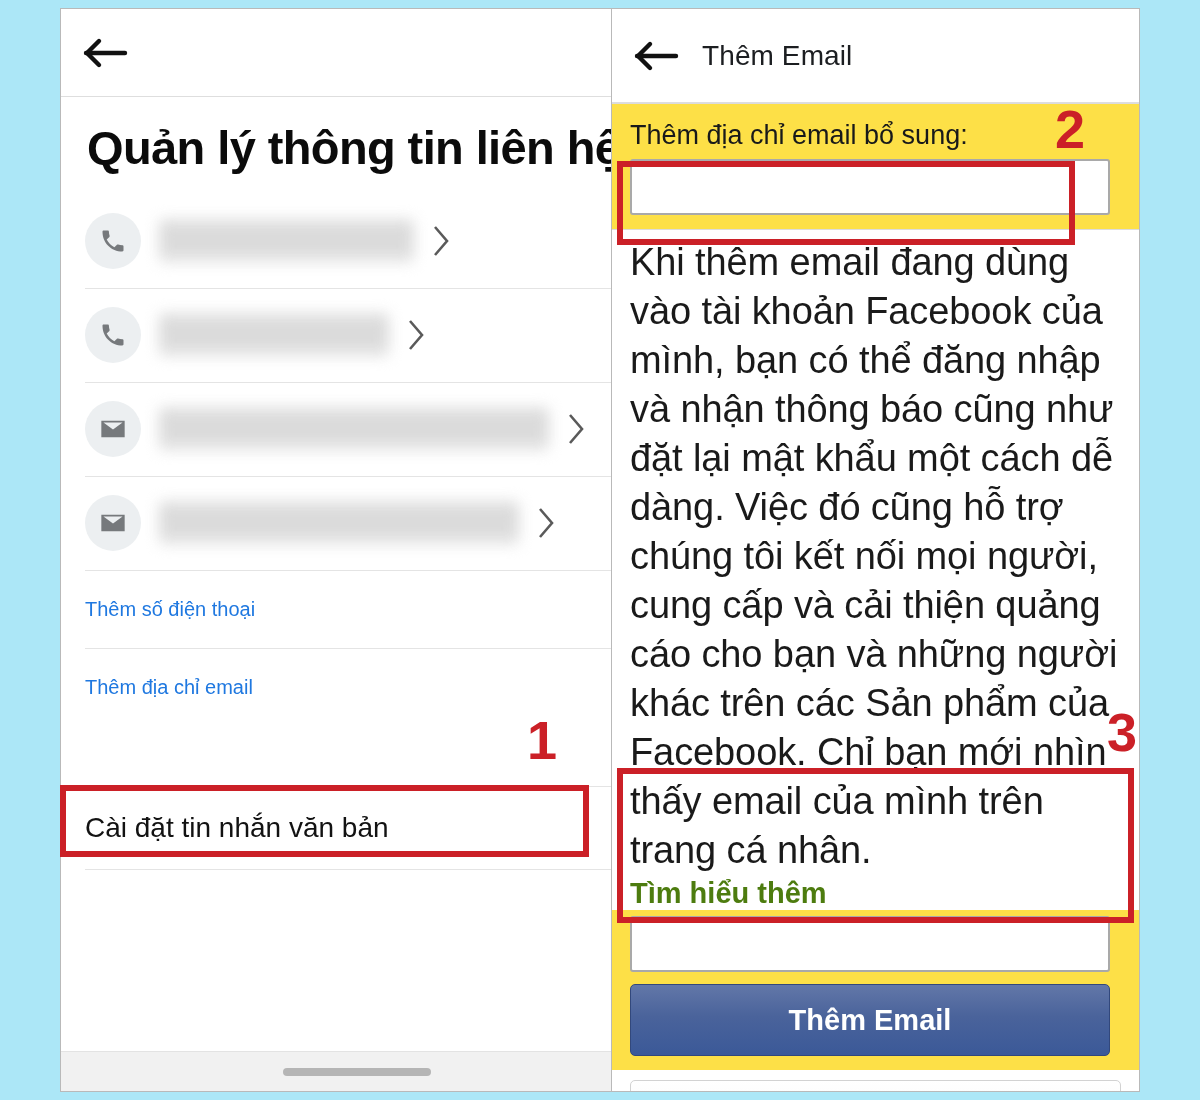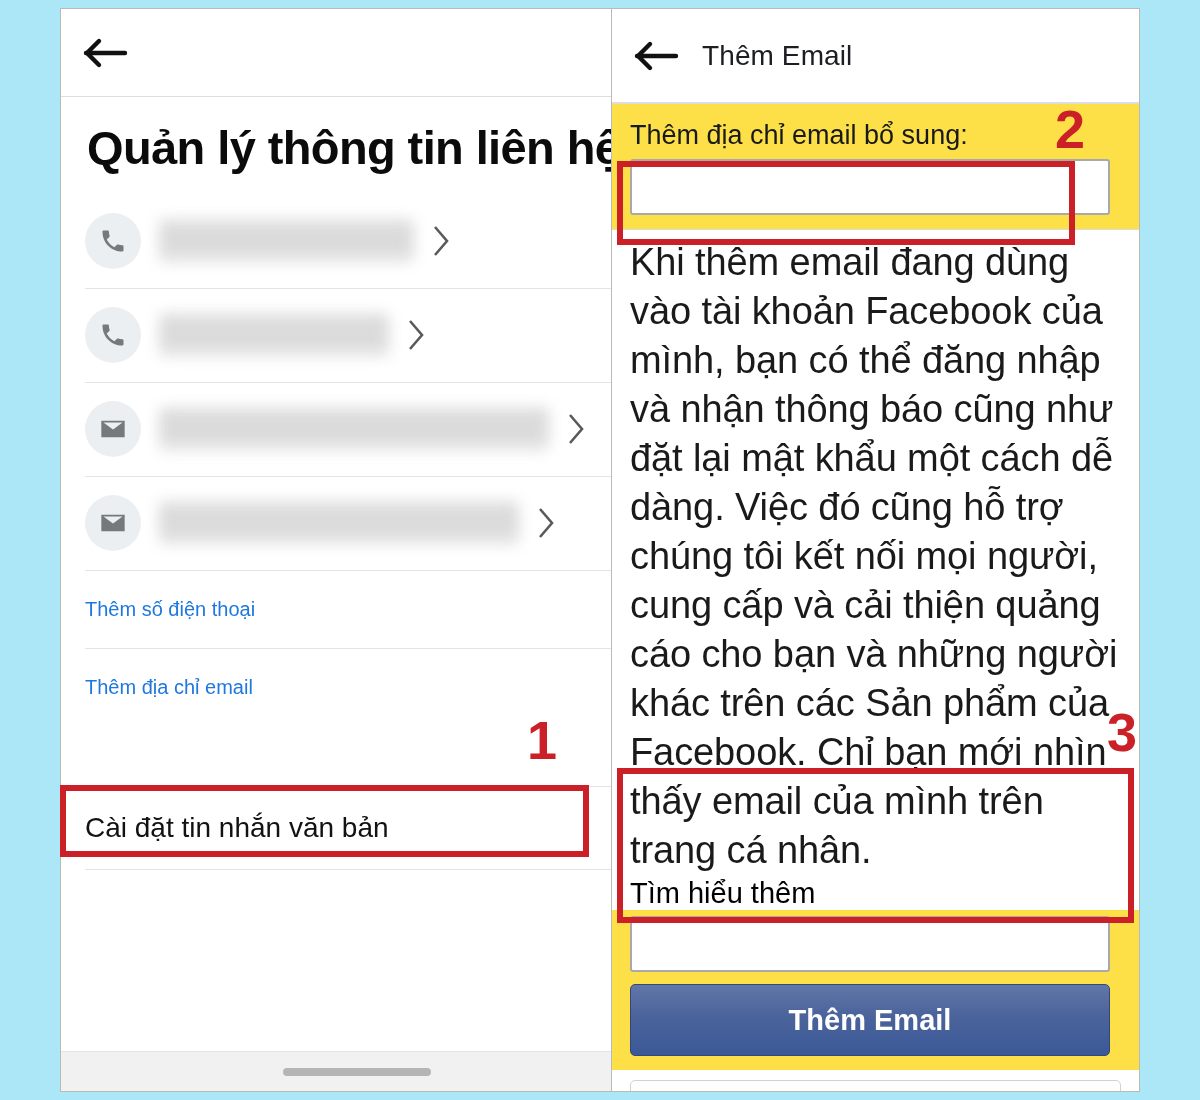--- a/index.html
+++ b/index.html
@@ -197,23 +197,24 @@
   .body-copy {
     font-size: 38px;
     line-height: 1.29;
     color: #1a1a1a;
     padding: 8px 16px 0 18px;
     letter-spacing: -0.1px;
   }
   .learn-more {
     display: inline-block;
     font-size: 29px;
-    color: #000000;
+    color: #4d7c0f;
     padding: 2px 18px 0 18px;
     text-decoration: none;
+    font-weight: bold;
   }
   .pw-note {
     font-size: 27px;
     line-height: 1.28;
     color: #1a1a1a;
     padding: 20px 16px 6px 18px;
   }
 
   .btn-primary {
     display: block;

